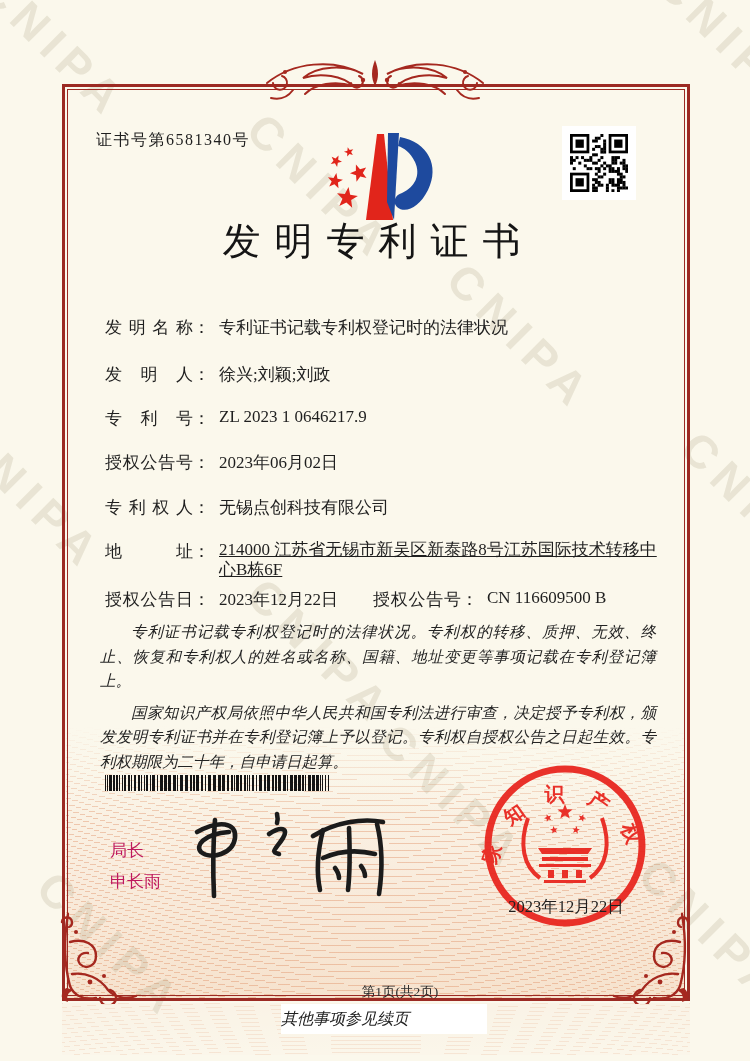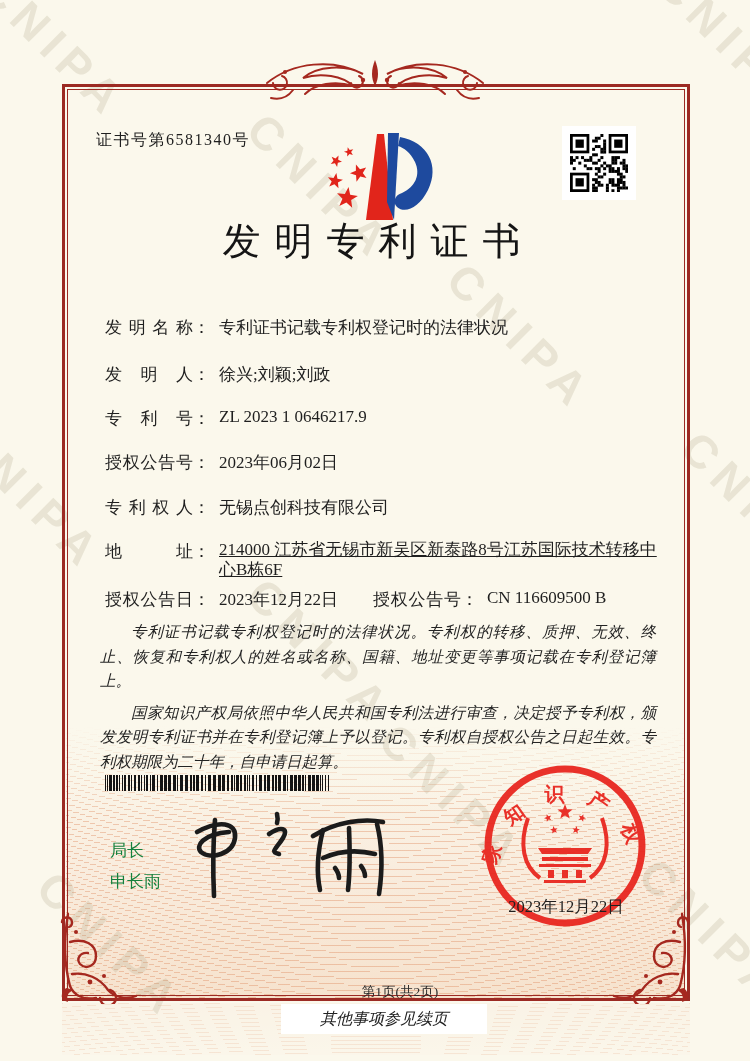--- a/index.html
+++ b/index.html
@@ -59,26 +59,26 @@
   .fvalue{display:inline-block;vertical-align:top;}
   .fvalue.wrap{white-space:normal;width:448px;line-height:20px;text-decoration:underline;}
   .frow.r2{left:268px;}
   
   .legal{position:absolute;left:100px;top:620px;width:556px;z-index:4;
     font-size:15.5px;line-height:24.5px;font-style:italic;color:#242424;text-align:justify;}
   .legal p{margin:0 0 7px 0;text-indent:2em;}
   
   .barcode{position:absolute;left:105px;top:775px;z-index:4;}
   .officer{position:absolute;left:110px;top:835px;z-index:4;
-    font-family:"Liberation Sans","DejaVu Sans",sans-serif;font-size:17px;line-height:31px;color:#15803d;}
+    font-family:"Liberation Sans","DejaVu Sans",sans-serif;font-size:17px;line-height:31px;color:#be185d;}
   .signature{position:absolute;left:185px;top:792px;z-index:5;}
   .seal{position:absolute;left:478px;top:760px;z-index:5;}
   .page-num{position:absolute;left:62px;top:966px;width:676px;z-index:4;text-align:center;font-size:13.5px;color:#2a2a2a;margin-top:17px;}
   .note-box{position:absolute;left:281px;top:1004px;width:206px;height:30px;z-index:4;background:#fff;
-    display:flex;align-items:center;justify-content:center;font-size:16px;font-style:italic;color:#222;}
+    display:flex;align-items:center;font-size:16px;font-style:italic;color:#222;}
 </style>
 </head>
 <body>
 
 <div class="page">
 
   <span class="wm" style="left:-38px;top:18px">CNIPA</span>
   <span class="wm" style="left:638px;top:14px">CNIPA</span>
   <span class="wm" style="left:228px;top:160px">CNIPA</span>
   <span class="wm" style="left:428px;top:310px">CNIPA</span>

